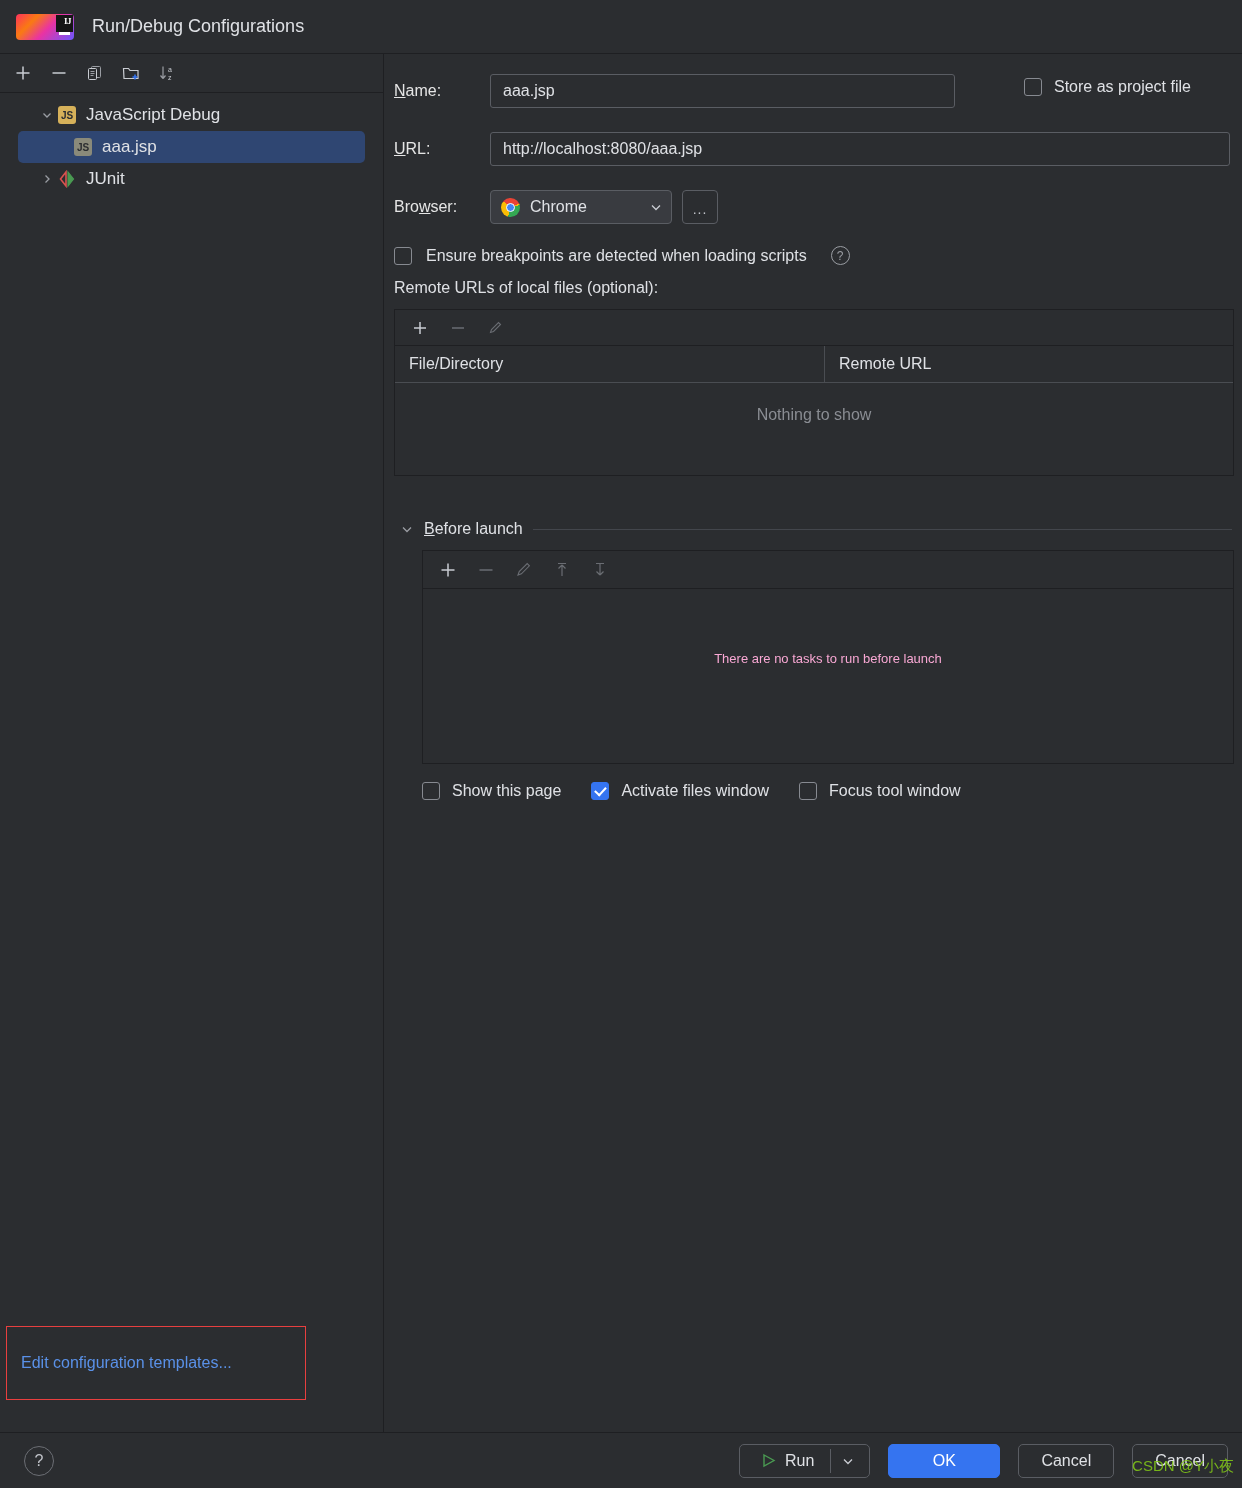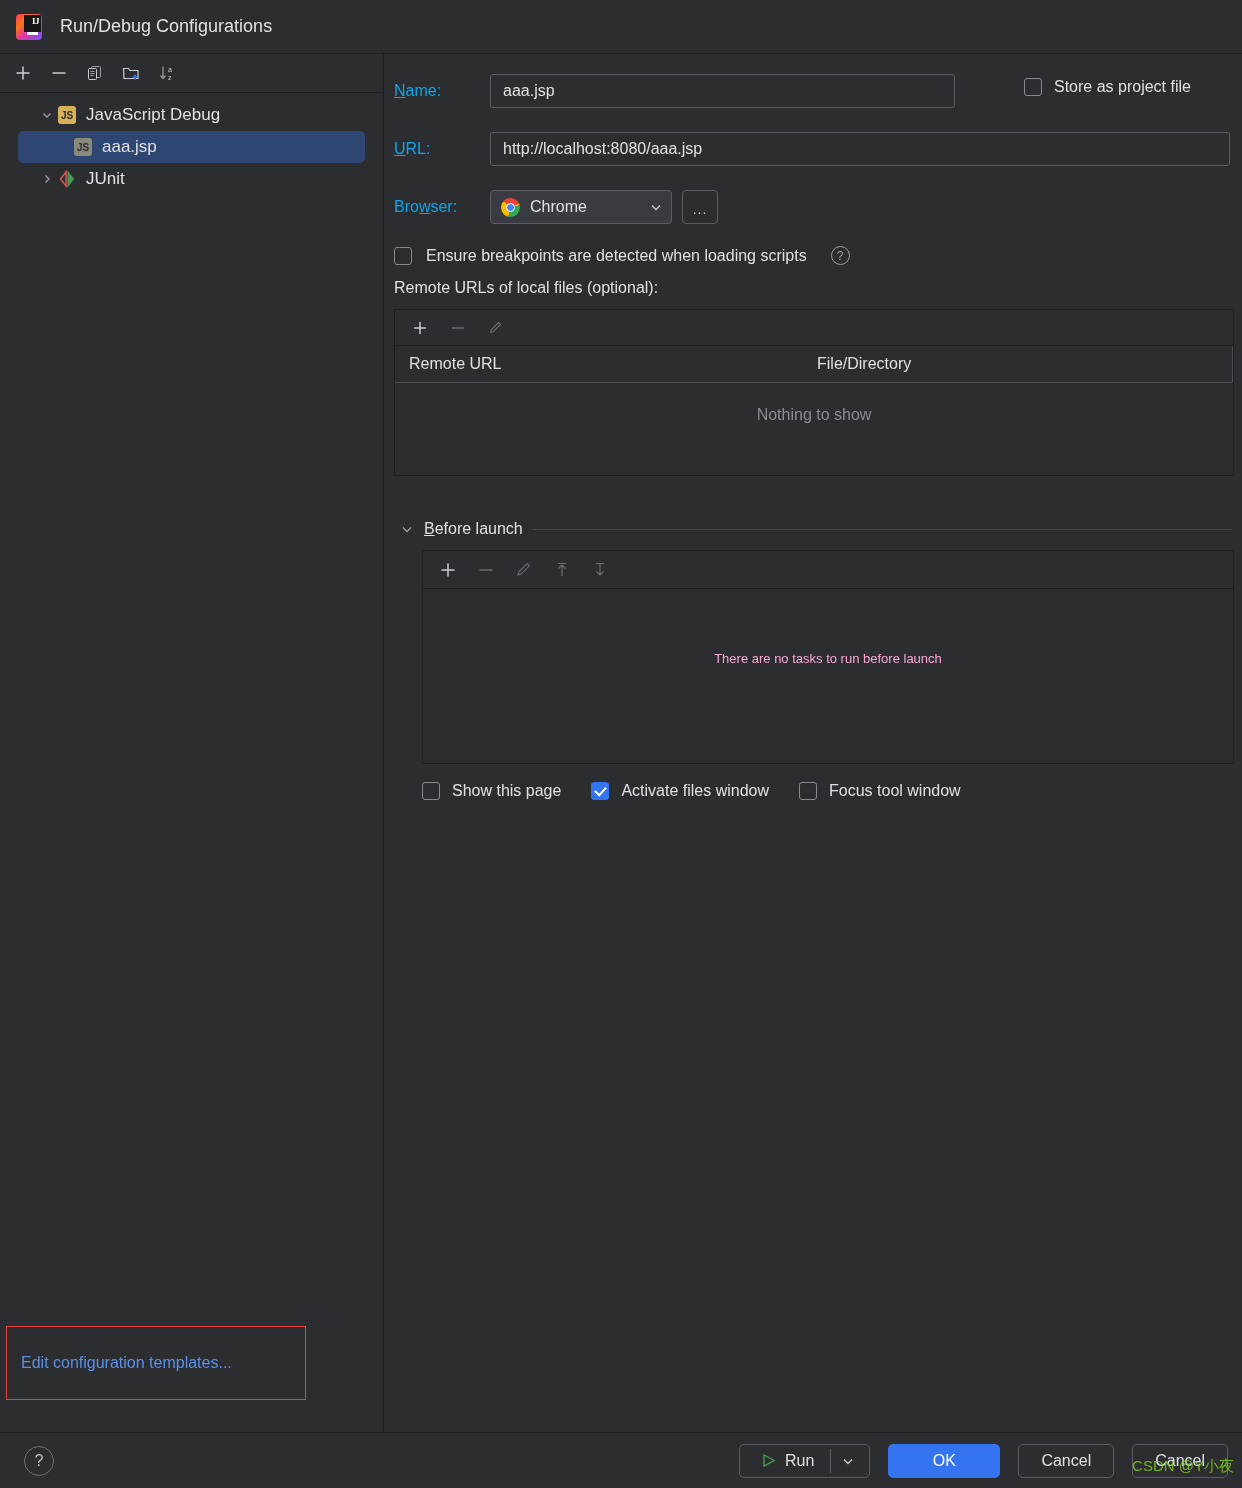--- a/index.html
+++ b/index.html
@@ -34,20 +34,21 @@
     border-bottom: 1px solid #1e1f22;
   }
   .ij-logo {
     width: 26px; height: 26px;
     position: relative;
     flex: 0 0 auto;
     border-radius: 4px;
     overflow: hidden;
     background:
       linear-gradient(135deg, #fe315d 0%, #f97a12 28%, #e933a3 55%, #6b57ff 100%);
+    padding-left: 32px;
   }
   .ij-logo .blk {
     position: absolute;
     right: 1px; top: 1px;
     width: 17px; height: 17px;
     background: #161616;
   }
   .ij-logo .ij-txt {
     position: absolute;
     right: 3px; top: 2px;
@@ -163,21 +164,21 @@
 
   .form-row {
     display: flex;
     align-items: center;
     position: relative;
     height: 38px;
     margin-bottom: 20px;
   }
   .lbl {
     font-size: 16px;
-    color: #0ea5e9;
+    color: #e5e5e5;
     width: 96px;
     flex: 0 0 96px;
   }
   .lbl u { text-decoration: underline; }
 
   .txtfield {
     background: #2b2d30;
     border: 1px solid #5a5d63;
     border-radius: 3px;
     height: 34px;
@@ -610,22 +611,22 @@
                 <path d="M3 9h12" stroke="#6a6d73" stroke-width="1.5" fill="none"></path>
               </svg>
           </div>
           <div class="tt-btn">
             <svg width="18" height="18" viewBox="0 0 18 18">
                 <path d="M3.5 13.5l1-3 7-7 2 2-7 7z" stroke="#6a6d73" stroke-width="1.1" fill="none"></path>
               </svg>
           </div>
         </div>
         <div class="table-head">
+          <div class="th c1">File/Directory</div>
           <div class="th c2">Remote URL</div>
-          <div class="th c1">File/Directory</div>
         </div>
         <div class="table-empty">Nothing to show</div>
       </div>
 
       <div class="before-launch-hdr">
         <svg width="14" height="14" viewBox="0 0 14 14">
             <path d="M3 5.5L7 9.5l4-4" stroke="#9a9da3" stroke-width="1.3" fill="none"></path>
           </svg>
         <div class="bl-title"><u>B</u>efore launch</div>
         <div class="bl-line"></div>

